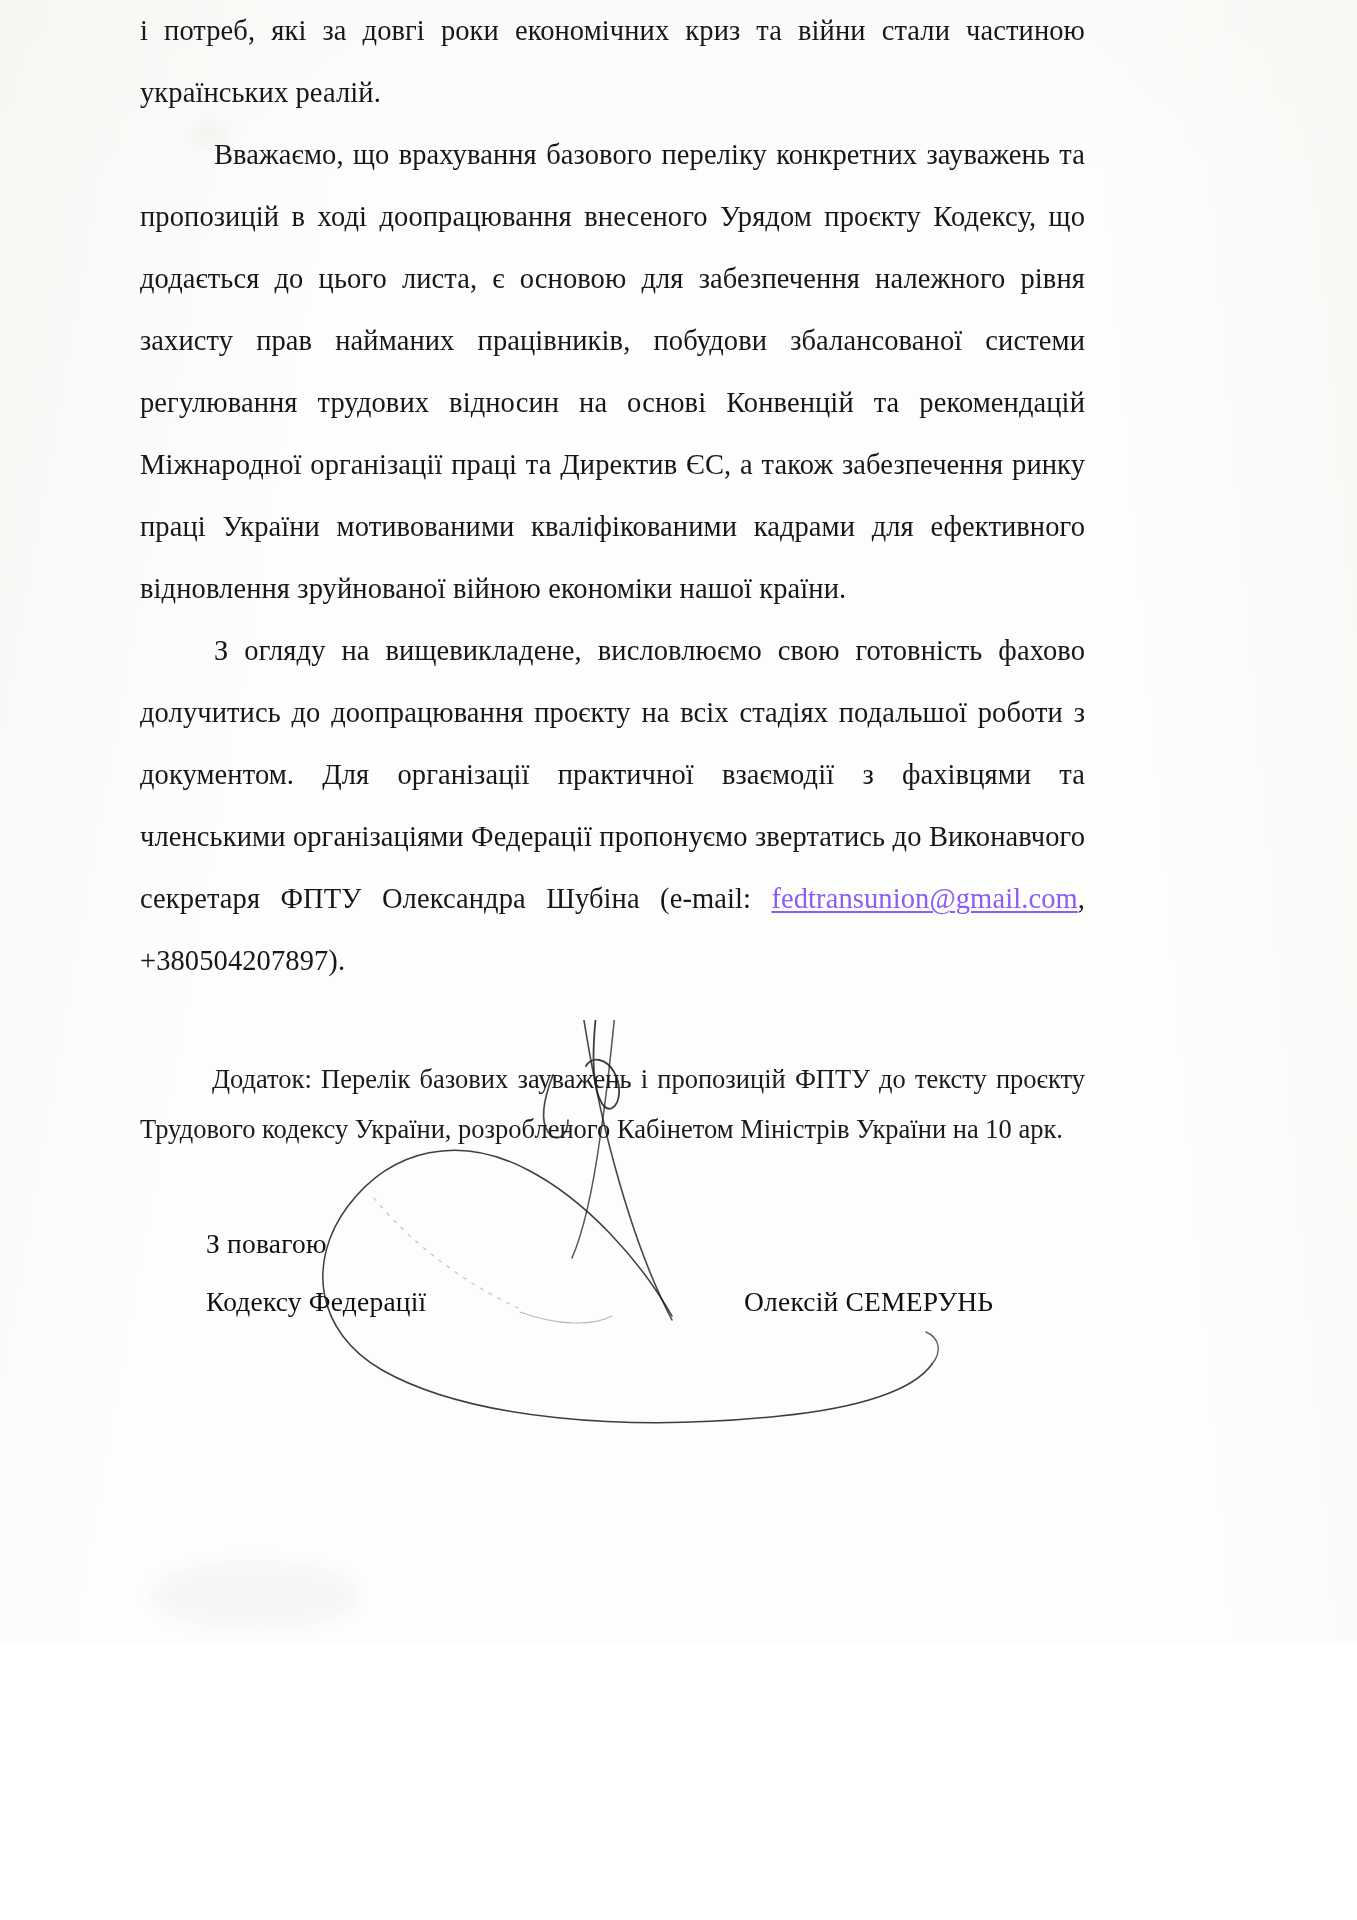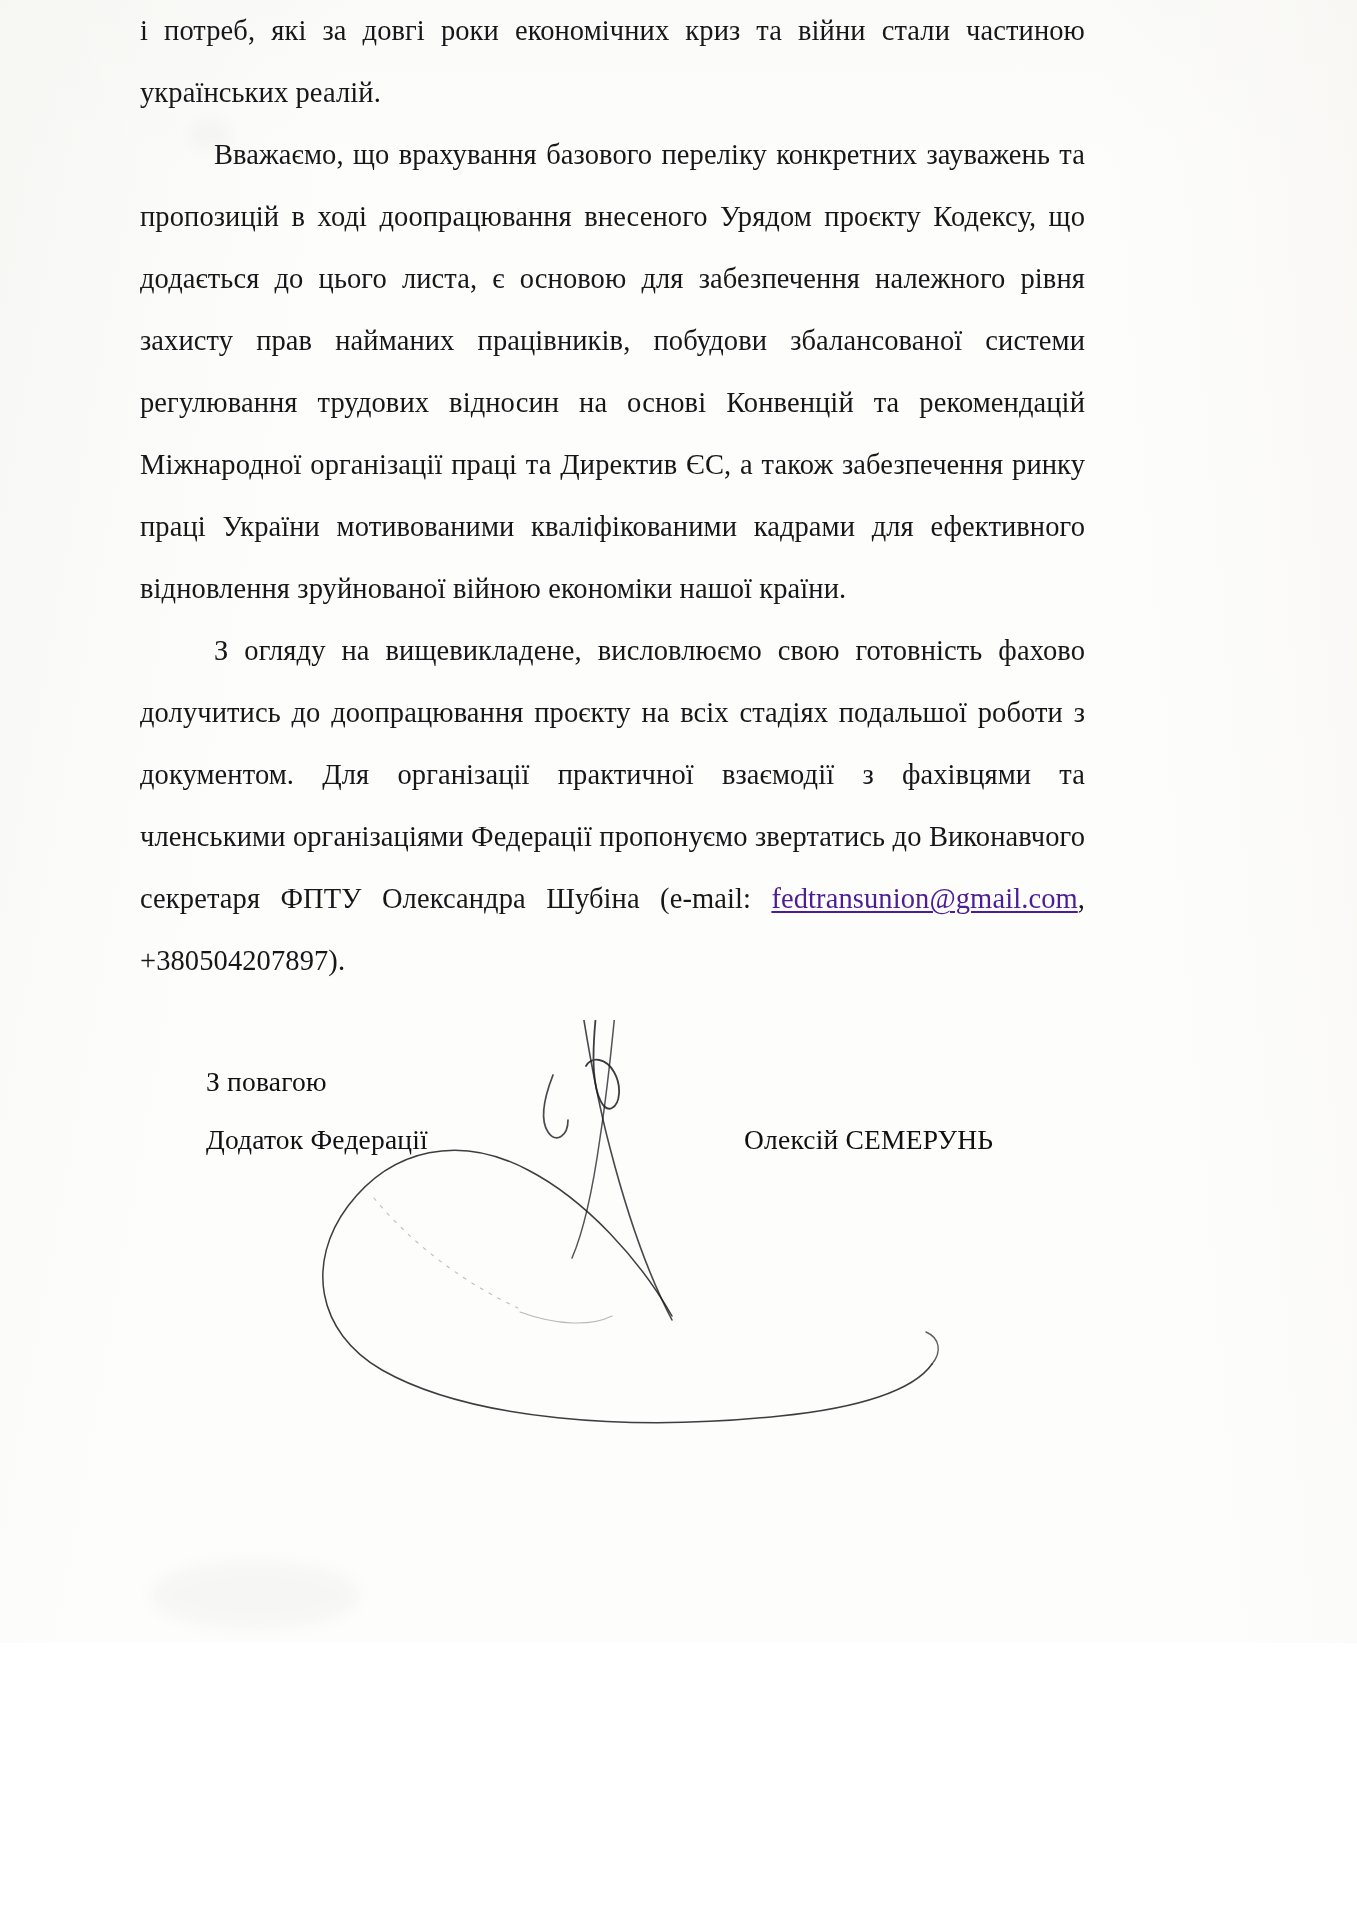--- a/index.html
+++ b/index.html
@@ -74,21 +74,21 @@
     letter-spacing: 0.2px;
   }
   .sign-regards { left: 66px; top: 0px; }
   .sign-title   { left: 66px; top: 58px; }
   .sign-name    { left: 604px; top: 58px; }
 
   .email-link {
     text-decoration: underline;
     text-decoration-thickness: 1.5px;
     text-underline-offset: 3px;
-    color: #4c1d95;
+    color: #8b5cf6;
   }
 
   .signature-layer {
     position: absolute;
     left: 300px;
     top: 1020px;
     width: 720px;
     height: 460px;
     pointer-events: none;
   }
@@ -121,24 +121,25 @@
   <div class="smudge" style="left:190px; top:120px; width:40px; height:30px;"></div>
 
   <div class="content">
 
     <p class="body-par cont">і потреб, які за довгі роки економічних криз та війни стали частиною українських реалій.</p>
 
     <p class="body-par indent par-gap-1">Вважаємо, що врахування базового переліку конкретних зауважень та пропозицій в ході доопрацювання внесеного Урядом проєкту Кодексу, що додається до цього листа, є основою для забезпечення належного рівня захисту прав найманих працівників, побудови збалансованої системи регулювання трудових відносин на основі Конвенцій та рекомендацій Міжнародної організації праці та Директив ЄС, а також забезпечення ринку праці України мотивованими кваліфікованими кадрами для ефективного відновлення зруйнованої війною економіки нашої країни.</p>
 
     <p class="body-par indent par-gap-2"><span>З огляду на вищевикладене, висловлюємо свою готовність фахово долучитись до доопрацювання проєкту на всіх стадіях подальшої роботи з документом. Для організації практичної взаємодії з фахівцями та членськими організаціями Федерації пропонуємо звертатись до Виконавчого секретаря ФПТУ Олександра Шубіна (e-mail: </span><span class="email-link">fedtransunion@gmail.com</span><span>, +380504207897).</span></p>
 
+    <p class="attachment">Додаток: Перелік базових зауважень і пропозицій ФПТУ до тексту проєкту Трудового кодексу України, розробленого Кабінетом Міністрів України на 10 арк.</p>
 
     <div class="sign-block">
       <div class="sign-line sign-regards">З повагою</div>
-      <div class="sign-line sign-title">Додаток Федерації</div>
+      <div class="sign-line sign-title">Кодексу Федерації</div>
       <div class="sign-line sign-name">Олексій СЕМЕРУНЬ</div>
     </div>
 
   </div>
 
   <div class="signature-layer">
     <svg width="720" height="460" viewBox="0 0 720 460" fill="none" xmlns="http://www.w3.org/2000/svg">
       <g stroke="#1b1b20" fill="none" stroke-linecap="round" stroke-linejoin="round">
         <path d="M330 -180 C 320 -60, 312 40, 300 118 C 292 175, 282 215, 272 238" stroke-width="1.5" opacity="0.75"></path>
         <path d="M262 -160 C 276 -40, 292 60, 310 128 C 330 205, 352 262, 372 300" stroke-width="1.6" opacity="0.8"></path>

